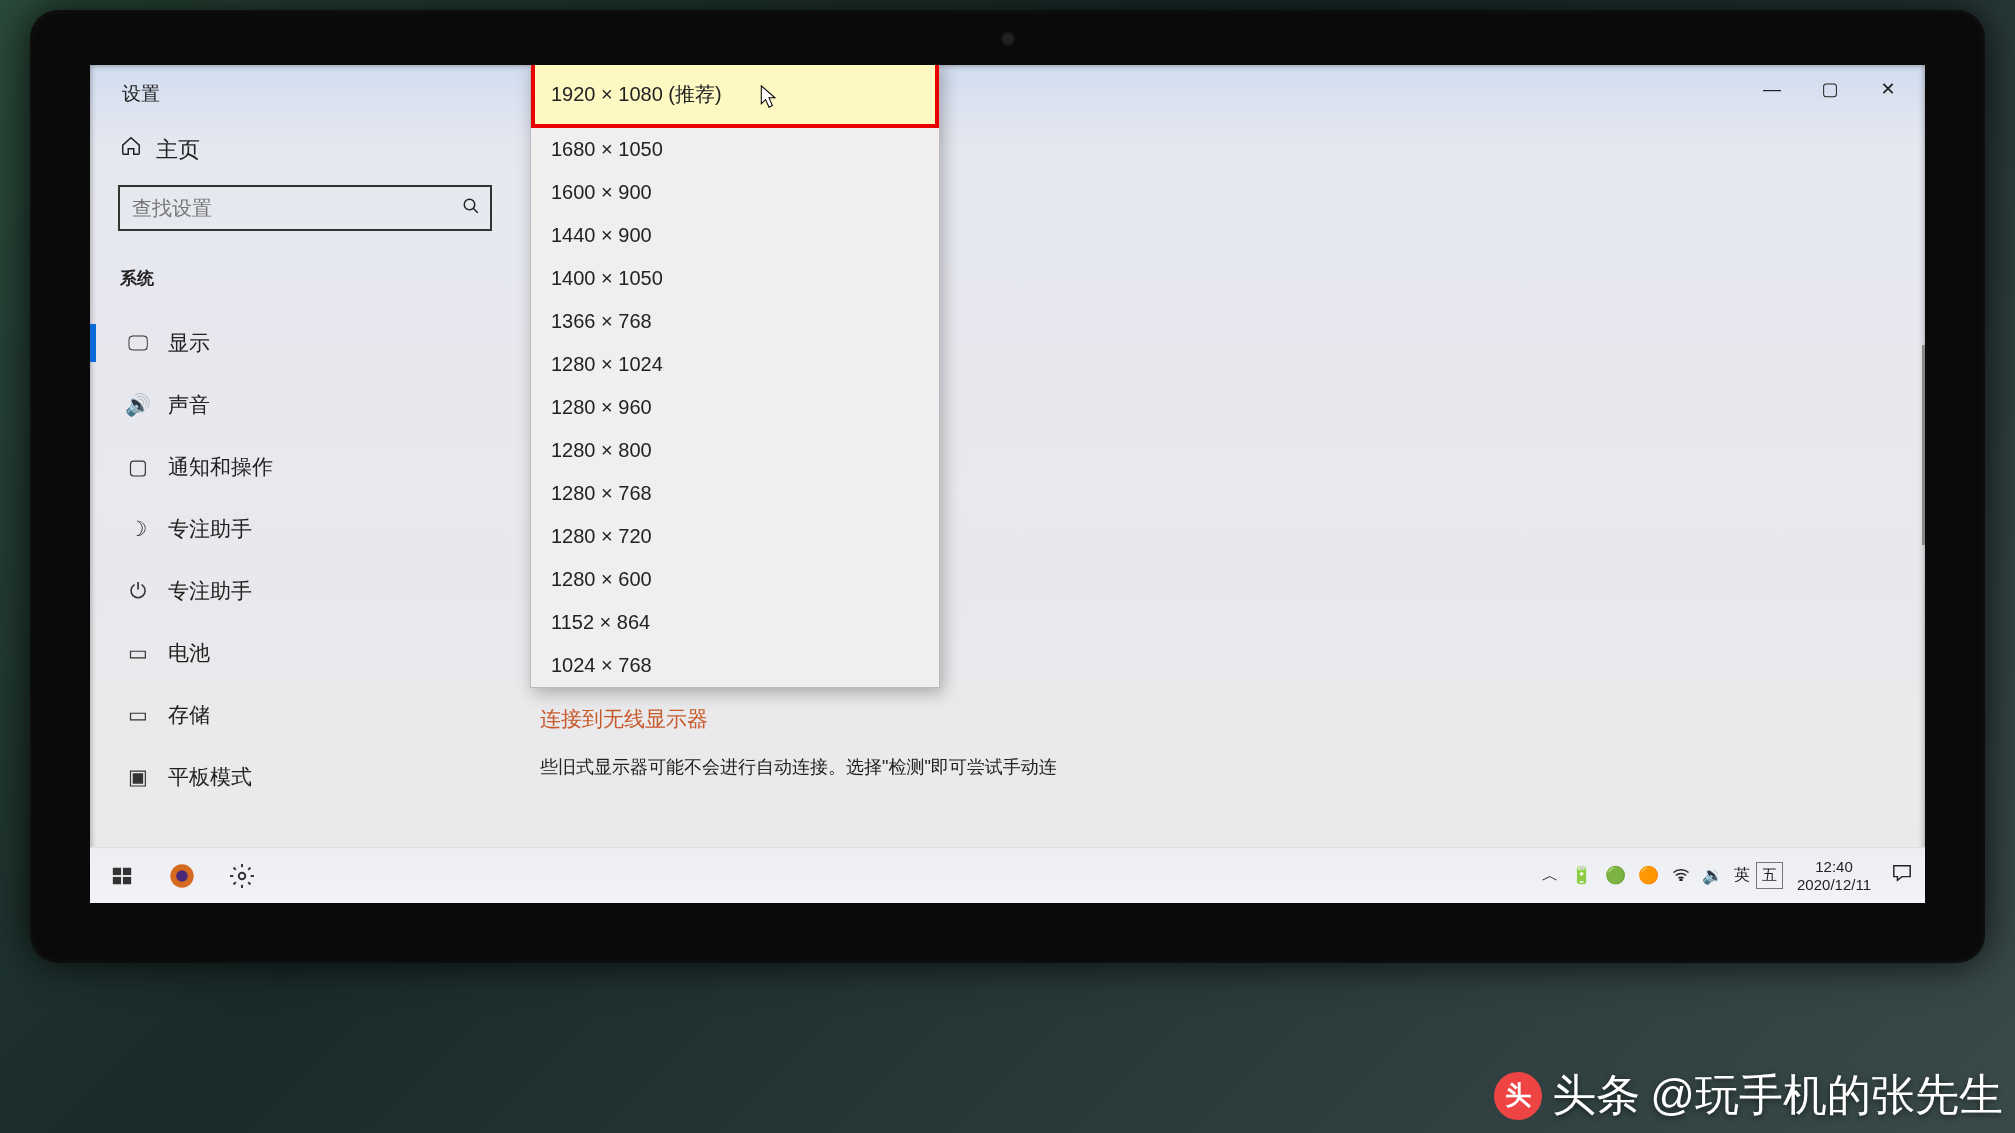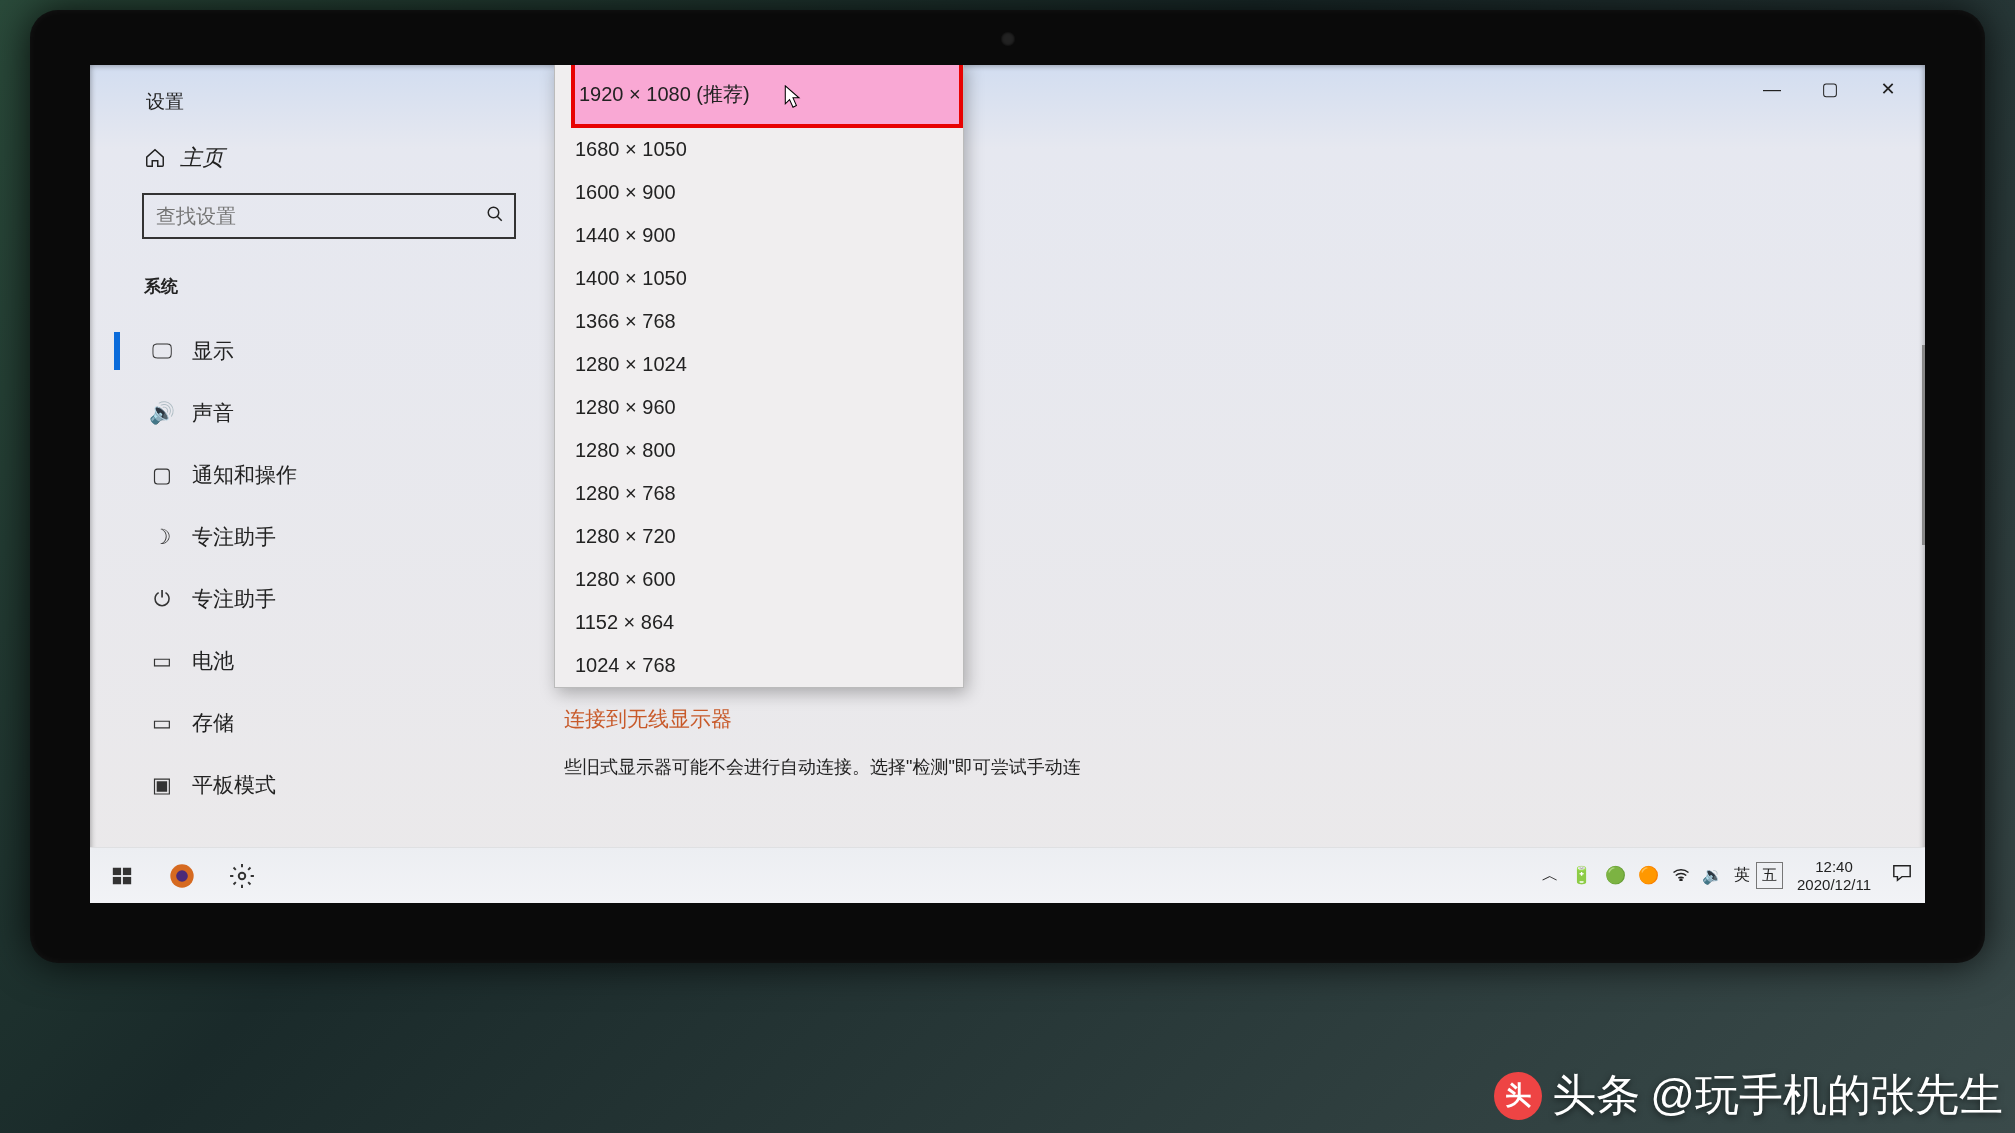--- a/index.html
+++ b/index.html
@@ -14,23 +14,23 @@
       box-shadow: 0 0 40px rgba(0,0,0,.8), inset 0 0 8px rgba(255,255,255,.05);
     }
     .camera { position:absolute; left:50%; top:22px; width:14px; height:14px; background:#222; border-radius:50%; transform:translateX(-50%); box-shadow:inset 0 0 3px #000;}
     .screen {
       width: 100%; height: 100%;
       background: linear-gradient(180deg, #d2ddf0 0%, #e6e8f0 10%, #ebe9ea 100%);
       position: relative; overflow: hidden;
       box-shadow: inset 0 0 6px rgba(0,0,0,.4);
     }
     .settings-layout { display: flex; height: calc(100% - 56px); }
-    .sidebar { width: 430px; padding: 24px 28px 0 28px; margin-left: 24px; }
+    .sidebar { width: 430px; padding: 16px 28px 0 28px; }
     .titlebar-left { font-size: 19px; color:#222; padding: 0 0 28px 4px; }
-    .home-row { display:flex; align-items:center; gap:14px; font-size:22px; color:#222; margin: 0 0 20px 2px; cursor:pointer;font-style:italic; }
+    .home-row { display:flex; gap:14px; font-size:22px; color:#222; margin: 0 0 20px 2px; cursor:pointer; }
     .home-row .hicon { width:22px; display:inline-flex; justify-content:center; }
     .search-box {
       border: 2px solid #333; height: 46px; display:flex; align-items:center;
       padding: 0 10px 0 12px; margin-bottom: 36px;
     }
     .search-box input {
       flex:1; border:none; background:transparent; outline:none; font-size:20px; color:#333;
     }
     .search-box .sicon { color:#222; font-size:18px; }
     .section-label { font-size:17px; font-weight:700; color:#222; margin: 0 0 22px 2px; }
@@ -47,23 +47,22 @@
     .dropdown-list {
       position:absolute; left: 10px; top: -4px; width: 410px;
       background: #f0eeef; border:1px solid #bbb;
       box-shadow: 3px 5px 16px rgba(0,0,0,.28);
       border-top:none;
     }
     .res-item {
       padding: 10px 20px; font-size:20px; color:#222; cursor:pointer;
     }
     .res-item.highlighted {
-      border: 4px solid #e80202; padding: 16px 4px;
-      background:#f9a8d4;
-      margin-left:16px;
+      border: 4px solid #e80202; padding: 16px 16px;
+      background:#fef9c3;
     }
     .dropdown-list .scroll-track {
       position:absolute; right:1px; top:6px; bottom:6px; width:14px;
     }
     .window-controls {
       position:absolute; right: 8px; top: 4px;
       display:flex; gap: 0;
     }
     .win-btn { width:58px; height:40px; display:flex; align-items:center; justify-content:center; font-size:18px; color:#222; cursor:pointer;}
     .wireless-link {

